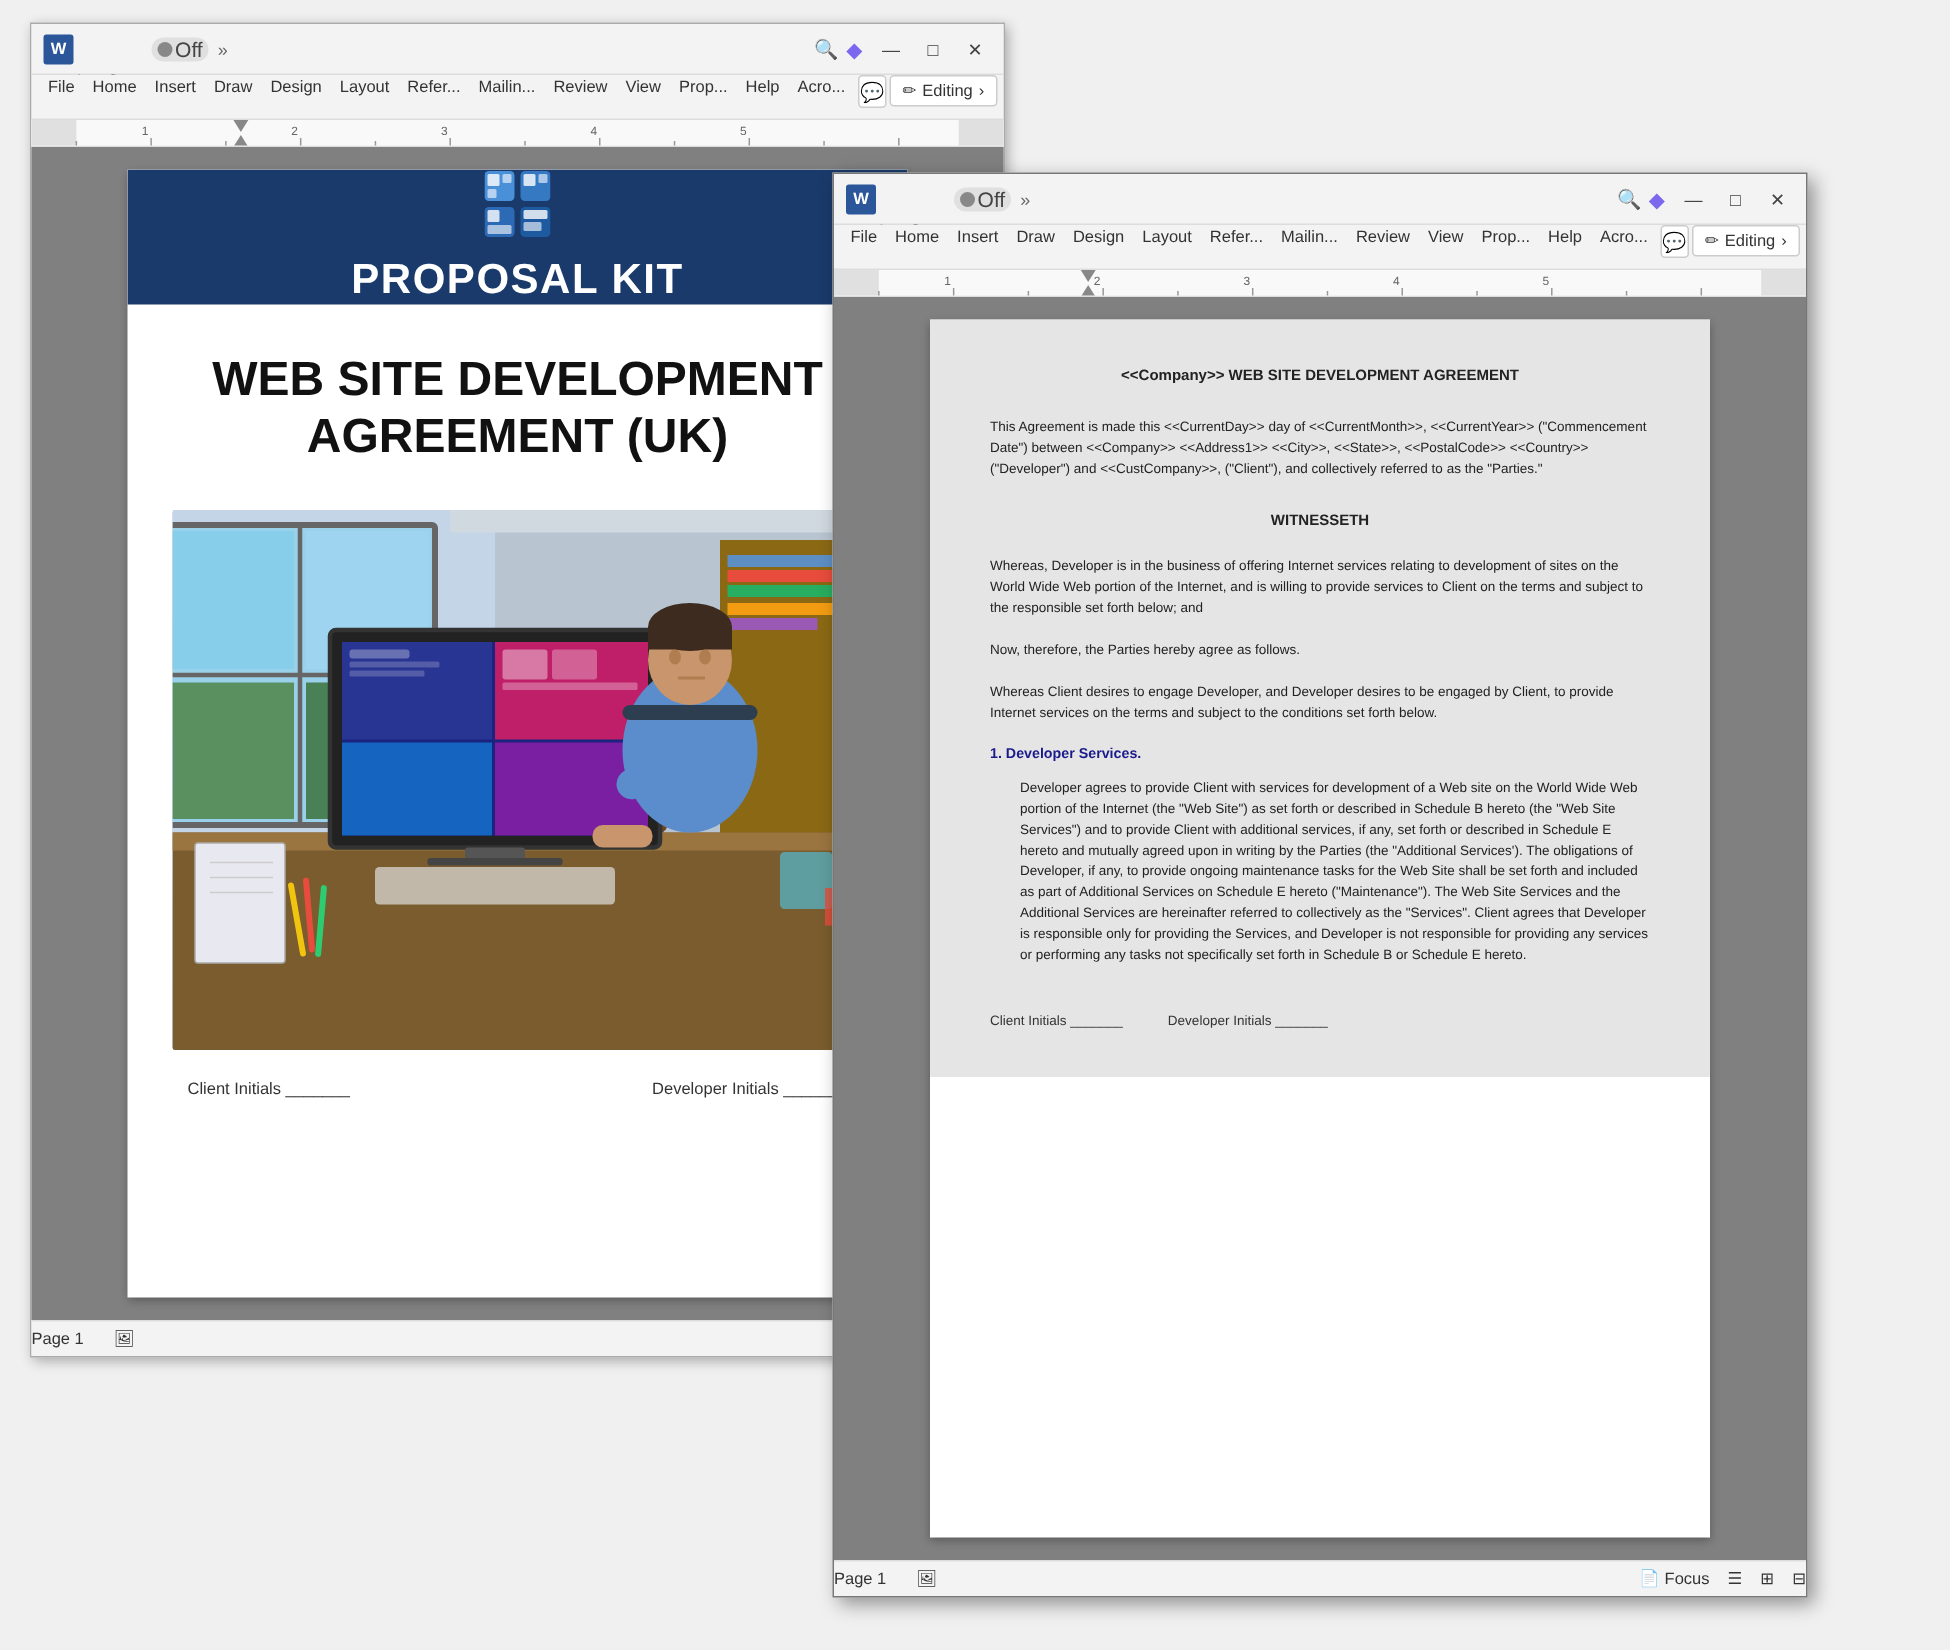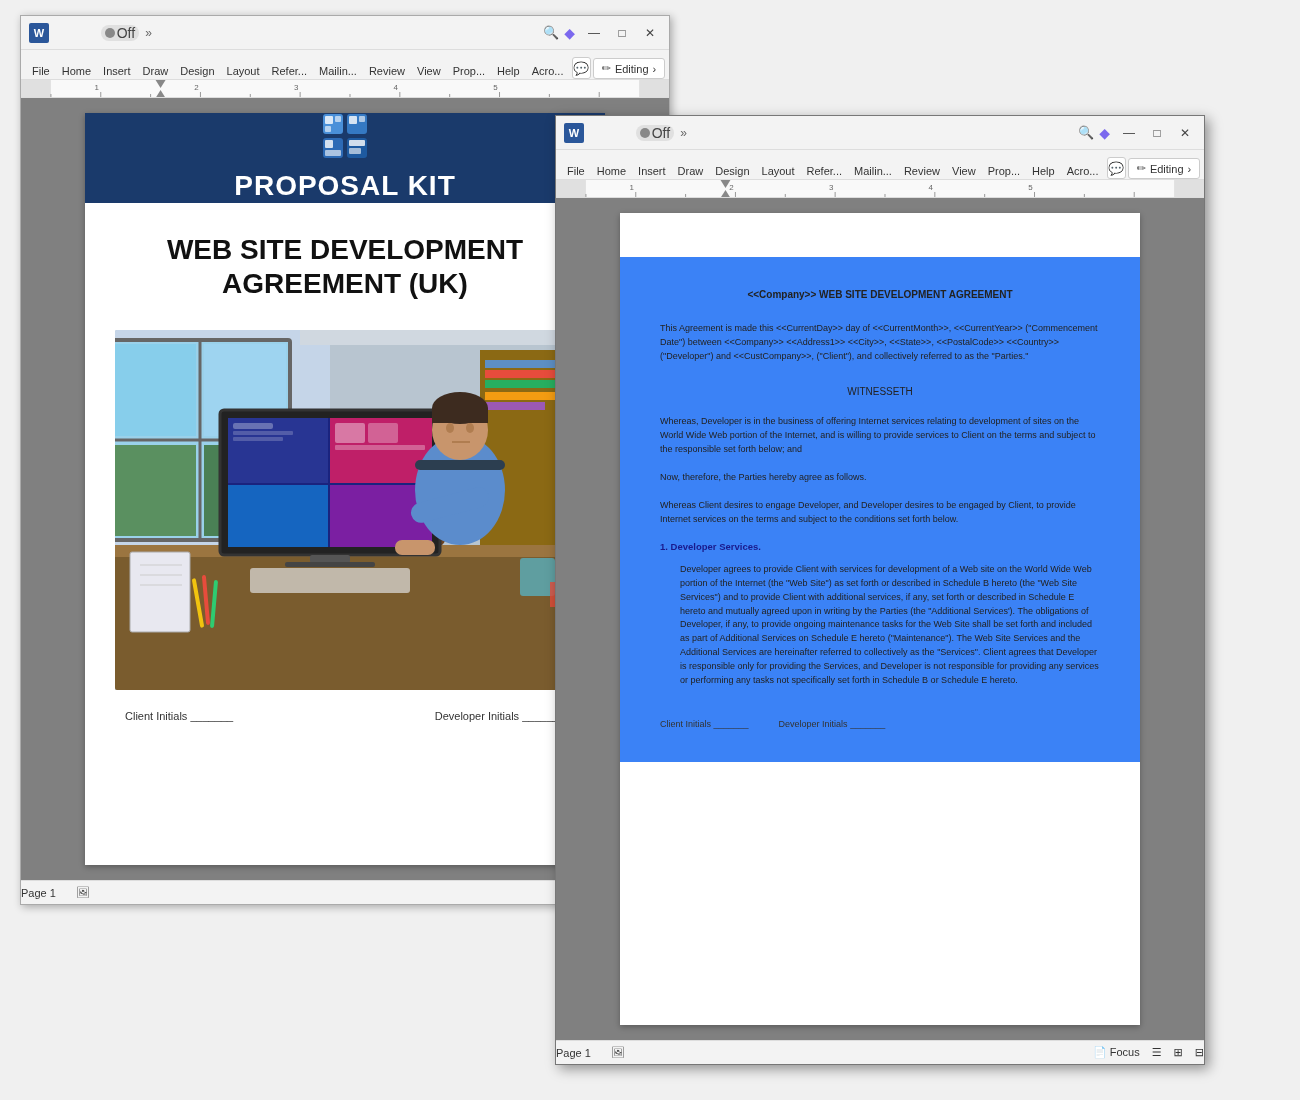--- a/index.html
+++ b/index.html
@@ -115,21 +115,21 @@
       justify-content: center;
       font-size: 12px;
       color: #444;
       cursor: pointer;
       border-radius: 3px;
     }
 
     
     .ribbon {
       display: flex;
-      align-items: flex-end;
+      align-items: flex-start;
       height: 30px;
       background: #f3f3f3;
       padding: 0 6px;
       border-bottom: 1px solid #ddd;
       flex-shrink: 0;
       gap: 2px;
     }
 
     .ribbon-item {
       font-size: 11px;
@@ -224,21 +224,21 @@
       letter-spacing: 1px;
       font-family: Arial, sans-serif;
     }
 
     .cover-doc-title {
       text-align: center;
       padding: 30px 40px 20px;
     }
 
     .cover-doc-title h1 {
-      font-size: 28px;
+      font-size: 32px;
       font-weight: 900;
       color: #111;
       line-height: 1.2;
       text-transform: uppercase;
     }
 
     .cover-image {
       margin: 10px 30px;
       height: 360px;
       background: linear-gradient(135deg, #c8d8e8 0%, #a0b8c8 30%, #6090a8 60%, #405870 100%);
@@ -271,27 +271,26 @@
 
     .status-bar-right {
       margin-left: auto;
       display: flex;
       align-items: flex-end;
       gap: 12px;
     }
 
     
     .doc-page-2 {
-      background: #3b82f6;
+      background: #e5e5e5;
       padding: 30px 40px;
       font-size: 9.5px;
       color: #222;
       line-height: 1.5;
       overflow: hidden;
-      margin-top: 44px;
     }
 
     .doc-title-center {
       text-align: center;
       font-weight: bold;
       font-size: 10px;
       margin-bottom: 20px;
     }
 
     .doc-paragraph {
@@ -303,21 +302,21 @@
 
     .doc-section-title {
       font-weight: bold;
       margin-bottom: 8px;
       font-size: 9.5px;
       color: #1a1a8c;
     }
 
     .witnesseth-title {
       text-align: center;
-      font-weight: normal;
+      font-weight: bold;
       font-size: 10px;
       margin: 20px 0 16px;
     }
 
     .doc-indent {
       margin-left: 20px;
     }
 
     .doc-initials-row {
       display: flex;

